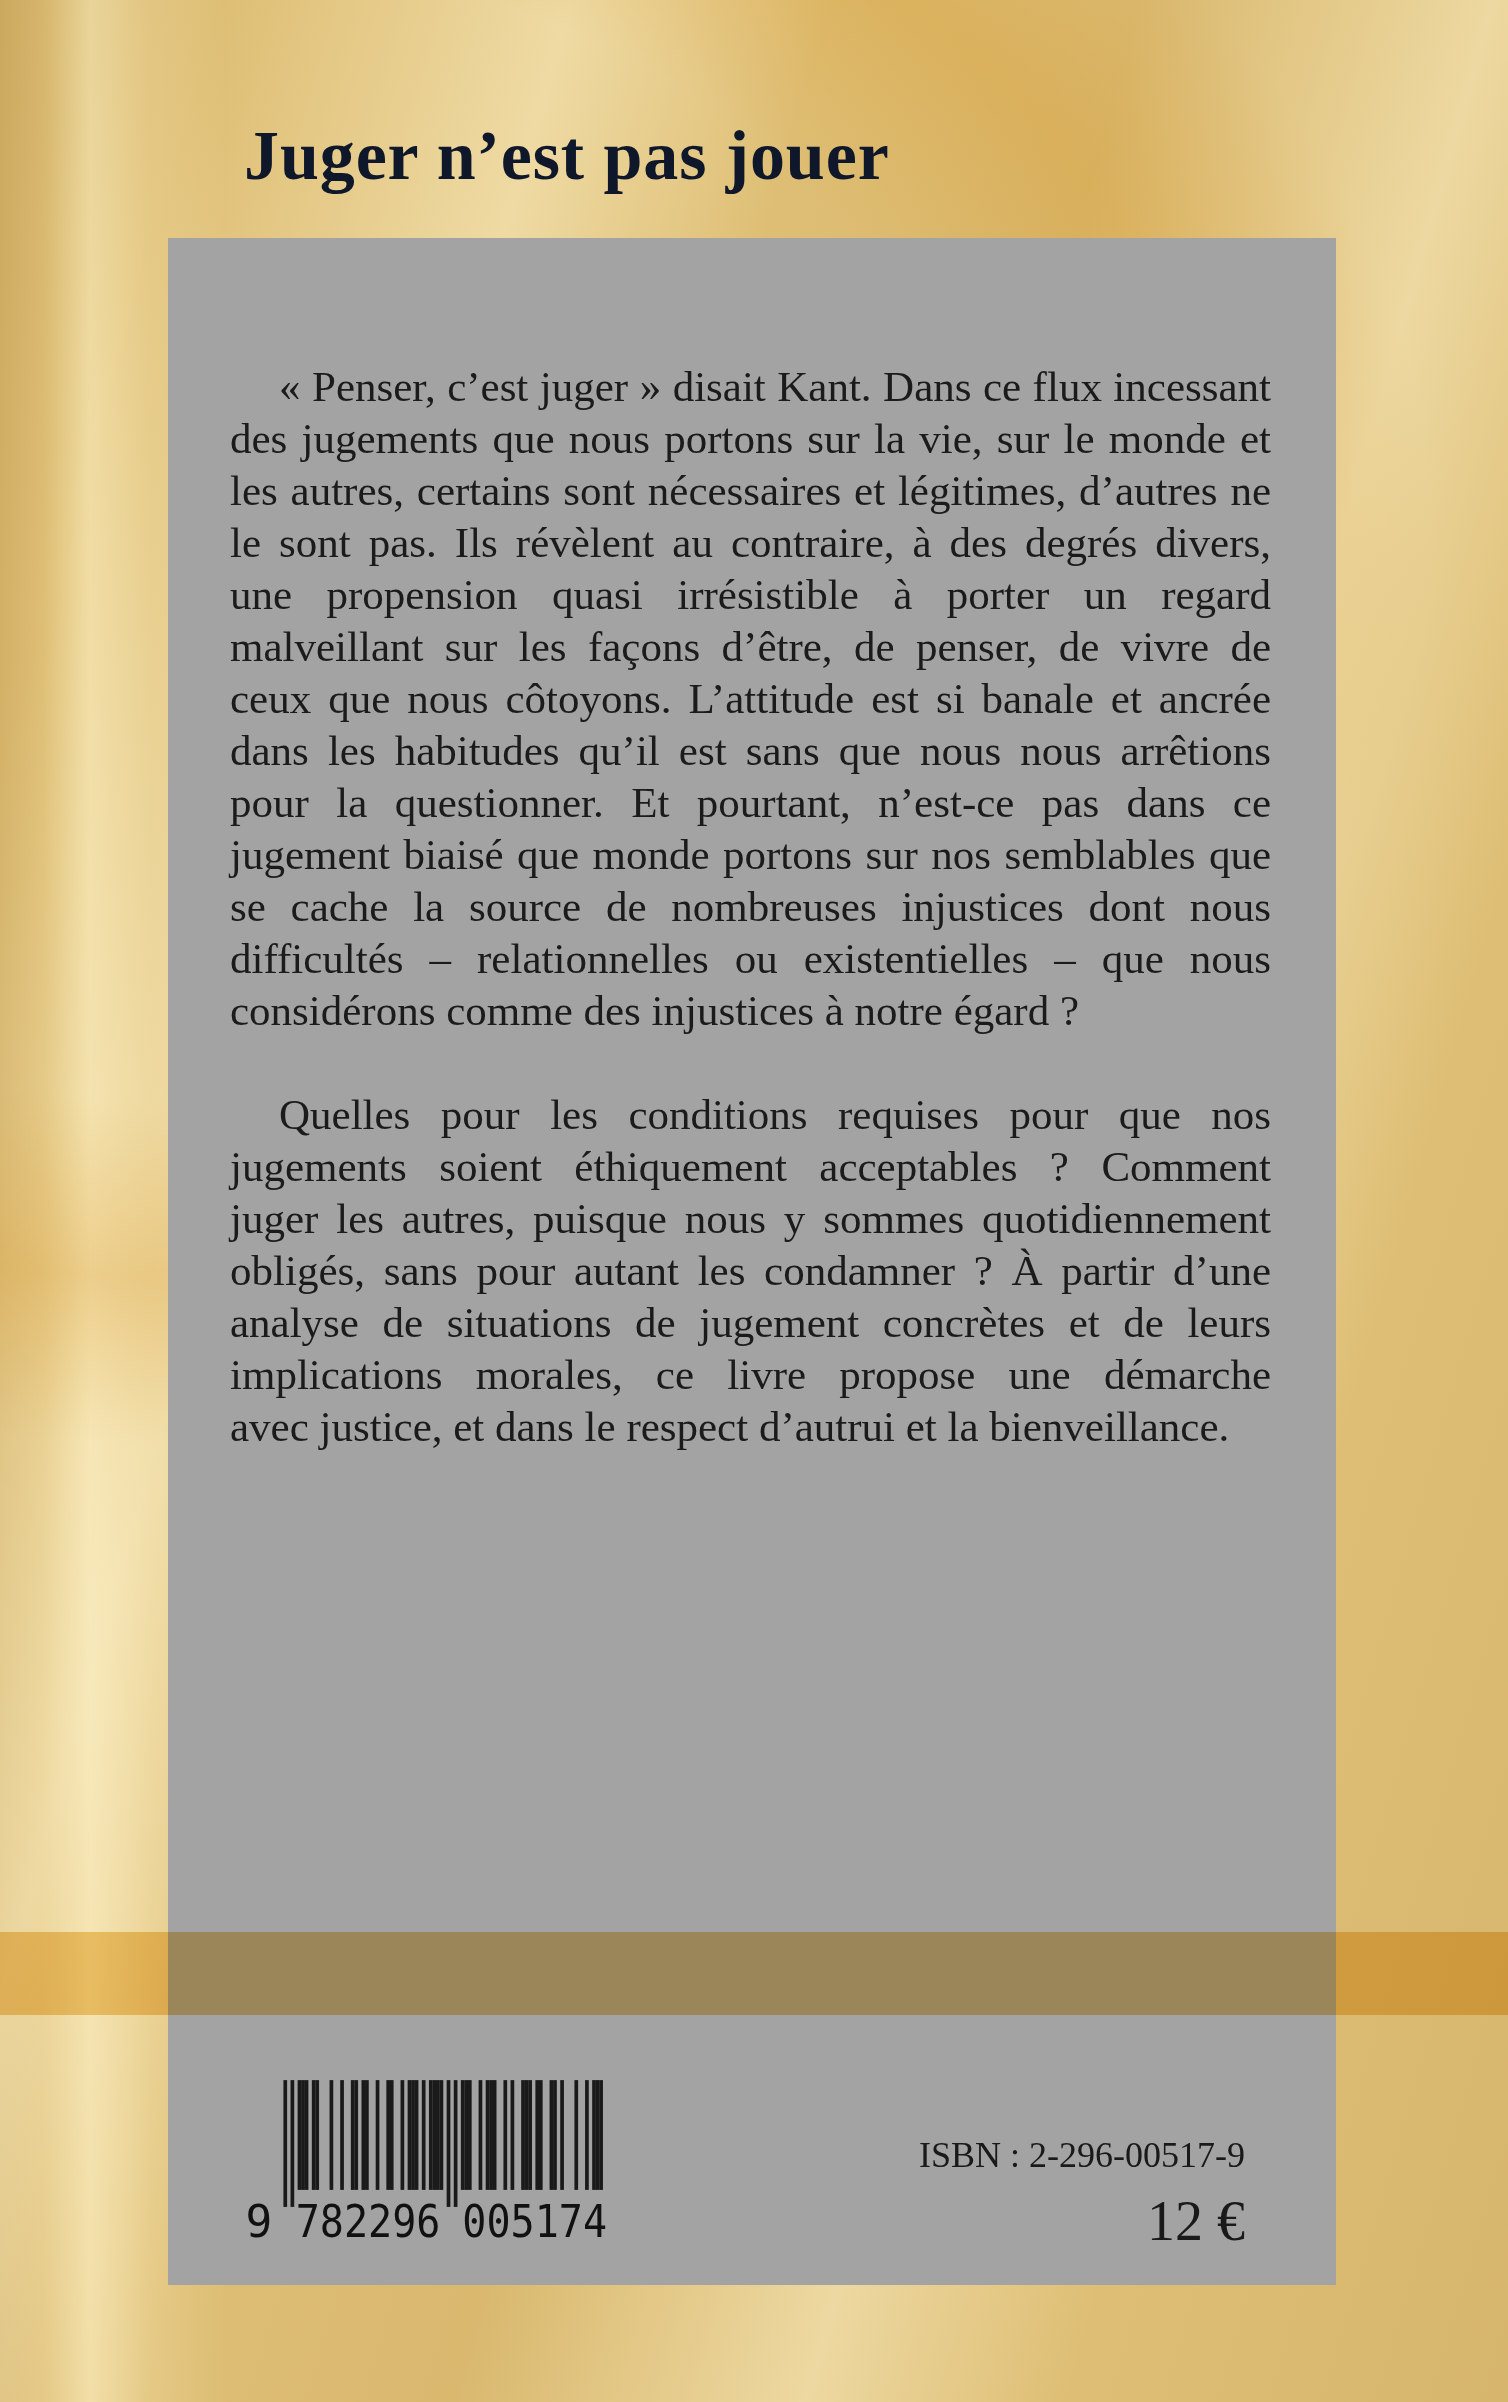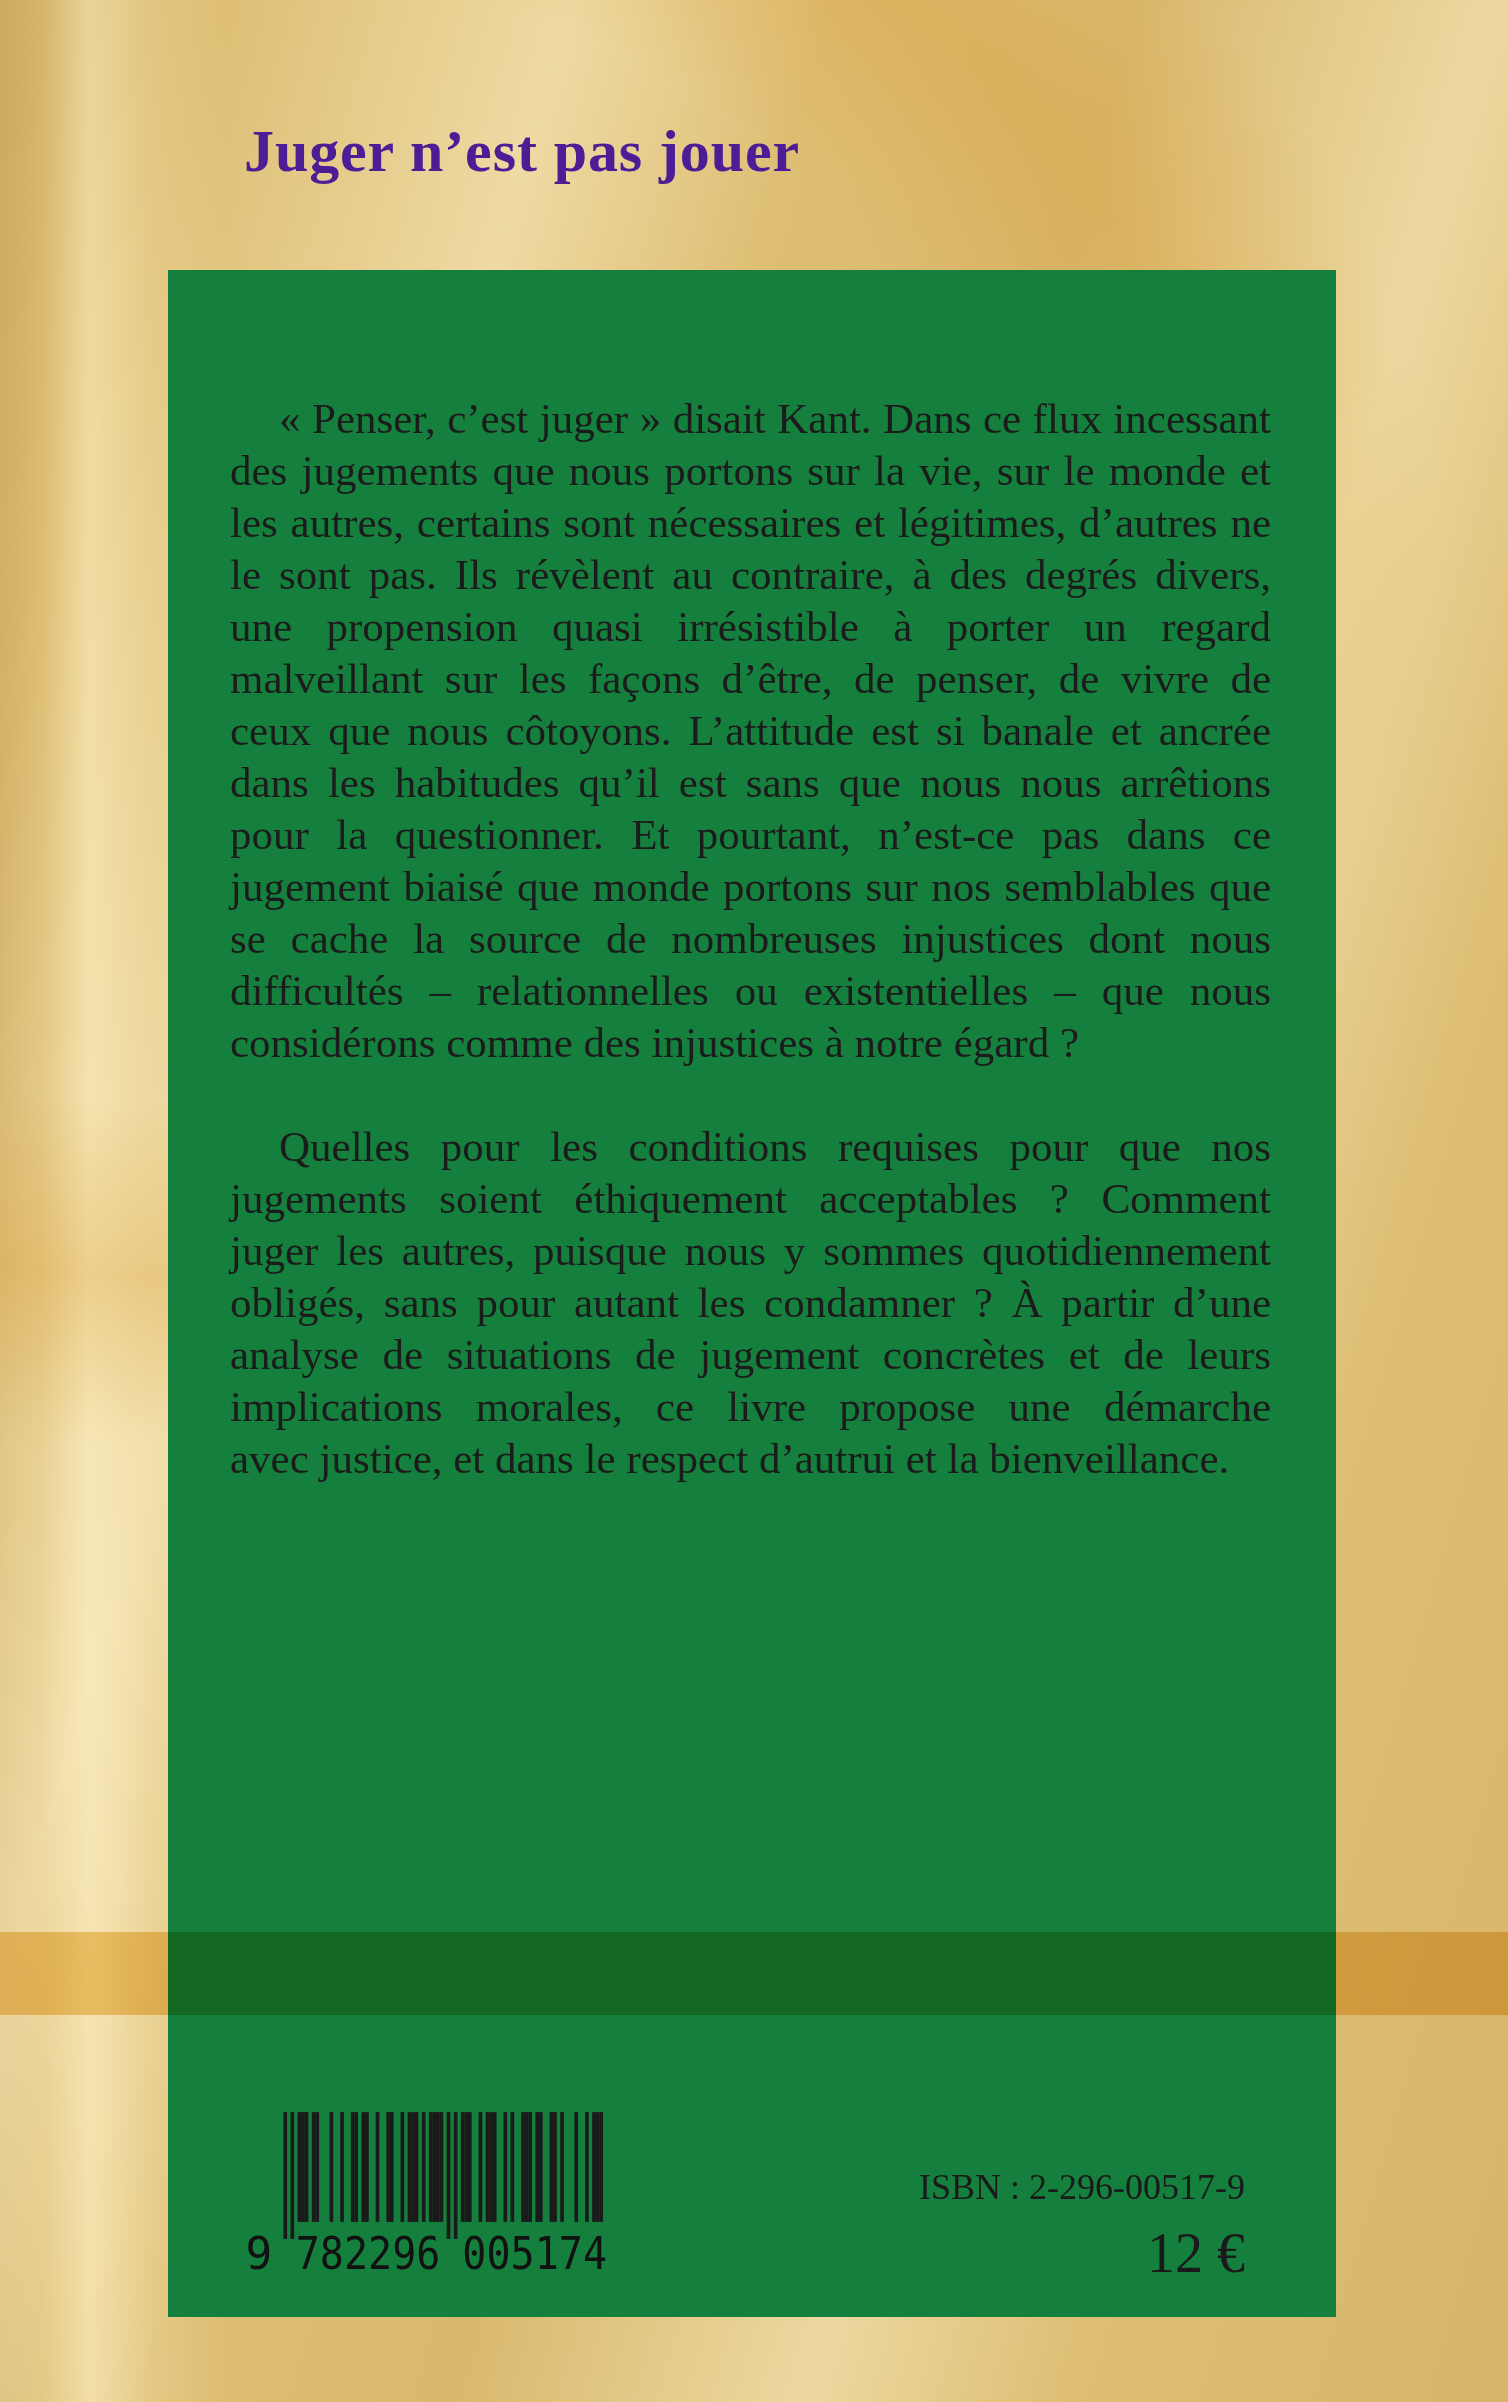--- a/index.html
+++ b/index.html
@@ -11,27 +11,26 @@
   .bg {
     position:absolute; inset:0;
     background-color:#debe74;
     background-image:
       radial-gradient(ellipse 1420px 1041px at 12% 22%, rgba(255,255,255,0) 55%, rgba(214,150,40,0.28) 72%, rgba(255,255,255,0) 88%),
       linear-gradient(106deg, rgba(120,85,10,0.10) 0%, rgba(255,255,255,0) 10%, rgba(255,246,210,0.50) 26%, rgba(255,255,255,0) 38%, rgba(140,100,20,0.06) 52%, rgba(255,248,215,0.45) 68%, rgba(255,255,255,0) 80%, rgba(120,85,10,0.08) 100%),
       linear-gradient(90deg, rgba(140,100,25,0.12) 0px, rgba(255,255,255,0) 43px, rgba(255,244,200,0.55) 90px, rgba(255,244,200,0.20) 151px, rgba(255,255,255,0) 227px);
   }
   .title {
     position:absolute; left:244px; top:121px; margin:0;
-    font-size:60px; line-height:1; font-weight:bold; letter-spacing:0.9px;
-    color:#4c1d95;
+    font-size:70px; line-height:1; font-weight:bold; letter-spacing:0.9px;
+    color:#0f172a;
   }
   .panel {
     position:absolute; left:168px; top:238px; width:1168px; height:2047px;
-    background:#15803d;
-    margin-top:32px;
+    background:#a3a3a3;
   }
   .blurb {
     position:absolute; left:62px; top:123px; width:1041px;
     font-size:43px; line-height:52px; color:#1b1b1b;
   }
   .para + .para { margin-top:52px; }
   .line { text-align:justify; text-align-last:justify; }
   .line.first { text-indent:49px; }
   .line.last { text-align-last:left; }
   .gold-band {

